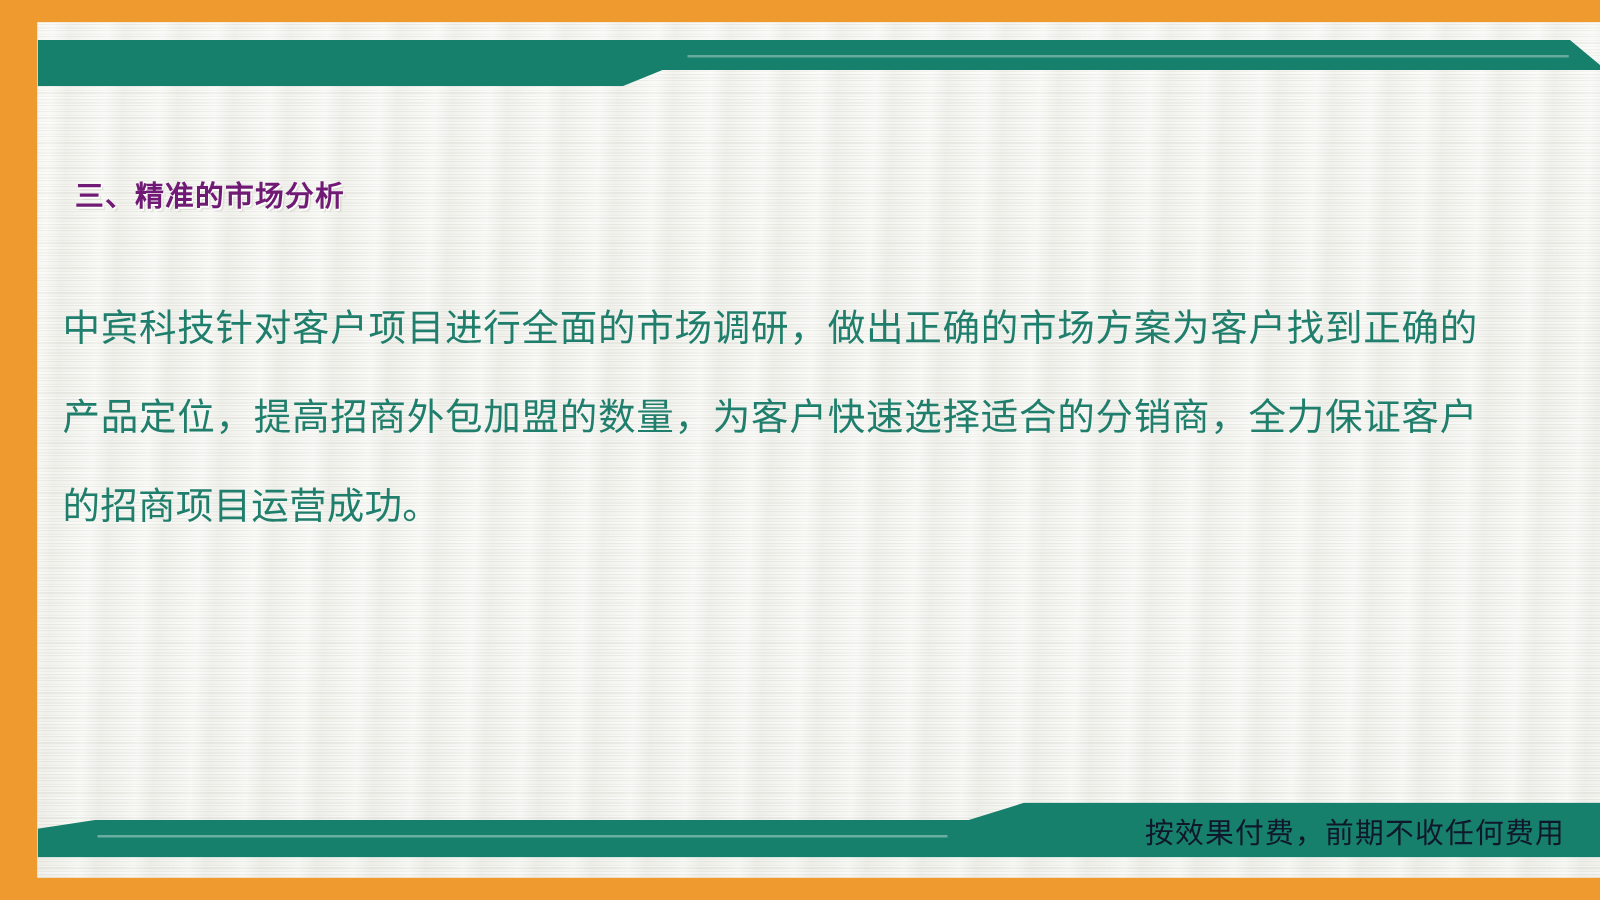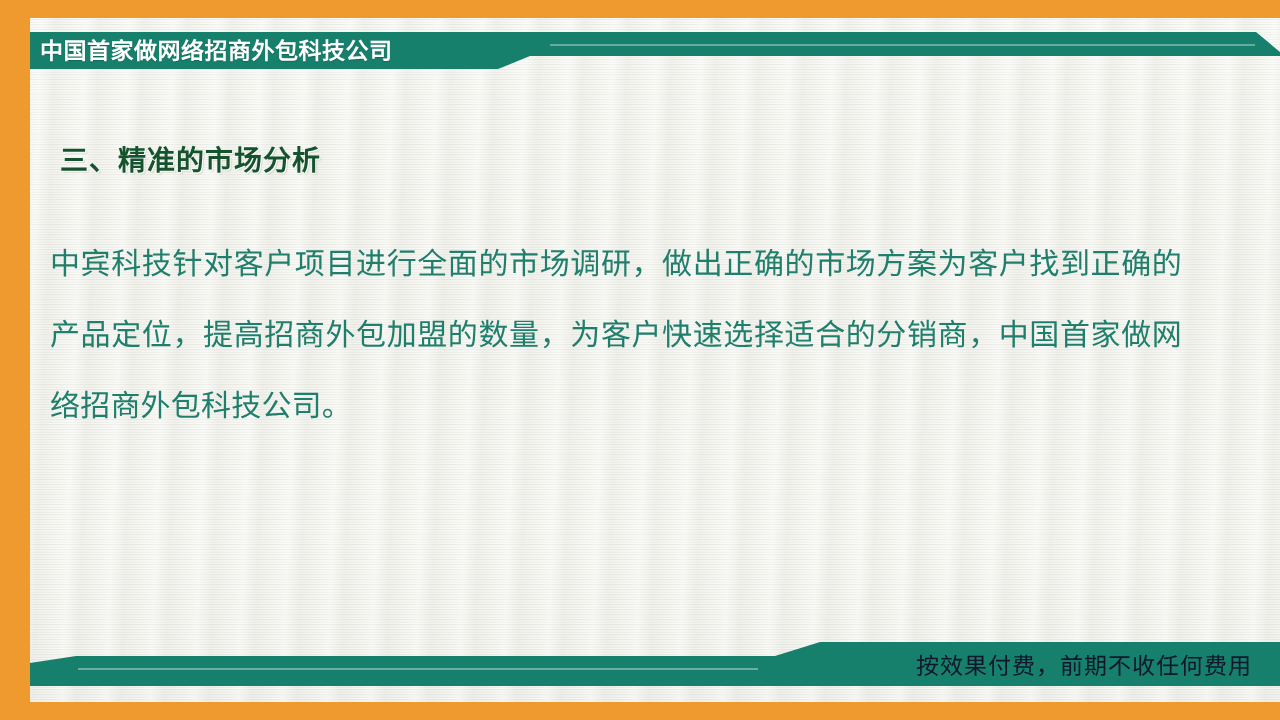--- a/index.html
+++ b/index.html
@@ -105,23 +105,23 @@
     font-family: "Liberation Sans", "DejaVu Sans", sans-serif;
     text-shadow: 0 1px 1px rgba(0,0,0,0.18);
     white-space: nowrap;
   }
 
   
   .section-heading {
     position: absolute;
     left: 60px;
     top: 138px;
-    font-size: 28px;
+    font-size: 23px;
     font-weight: bold;
-    color: #14532d;
+    color: #701a75;
     letter-spacing: 1px;
     font-family: "Liberation Sans", "DejaVu Sans", sans-serif;
     text-shadow:
       1px 1px 0 rgba(255,255,255,0.95),
       2px 2px 1px rgba(190,190,180,0.45);
     white-space: nowrap;
   }
 
   
   .body-text {
@@ -186,25 +186,24 @@
 <body>
 
 <div class="slide">
 
   <div class="canvas"></div>
 
   <div class="header-band">
     <div class="header-shape"></div>
     <div class="header-hairline"></div>
   </div>
-  <div class="header-title">中国首家做网络招商外包科技公司</div>
 
   <div class="section-heading">三、精准的市场分析</div>
 
-  <div class="body-text">中宾科技针对客户项目进行全面的市场调研，做出正确的市场方案为客户找到正确的产品定位，提高招商外包加盟的数量，为客户快速选择适合的分销商，中国首家做网络招商外包科技公司。</div>
+  <div class="body-text">中宾科技针对客户项目进行全面的市场调研，做出正确的市场方案为客户找到正确的产品定位，提高招商外包加盟的数量，为客户快速选择适合的分销商，全力保证客户的招商项目运营成功。</div>
 
   <div class="footer-band">
     <div class="footer-shape"></div>
     <div class="footer-hairline"></div>
   </div>
   <div class="footer-text">按效果付费，前期不收任何费用</div>
 
 </div>
 
 </body></html>

